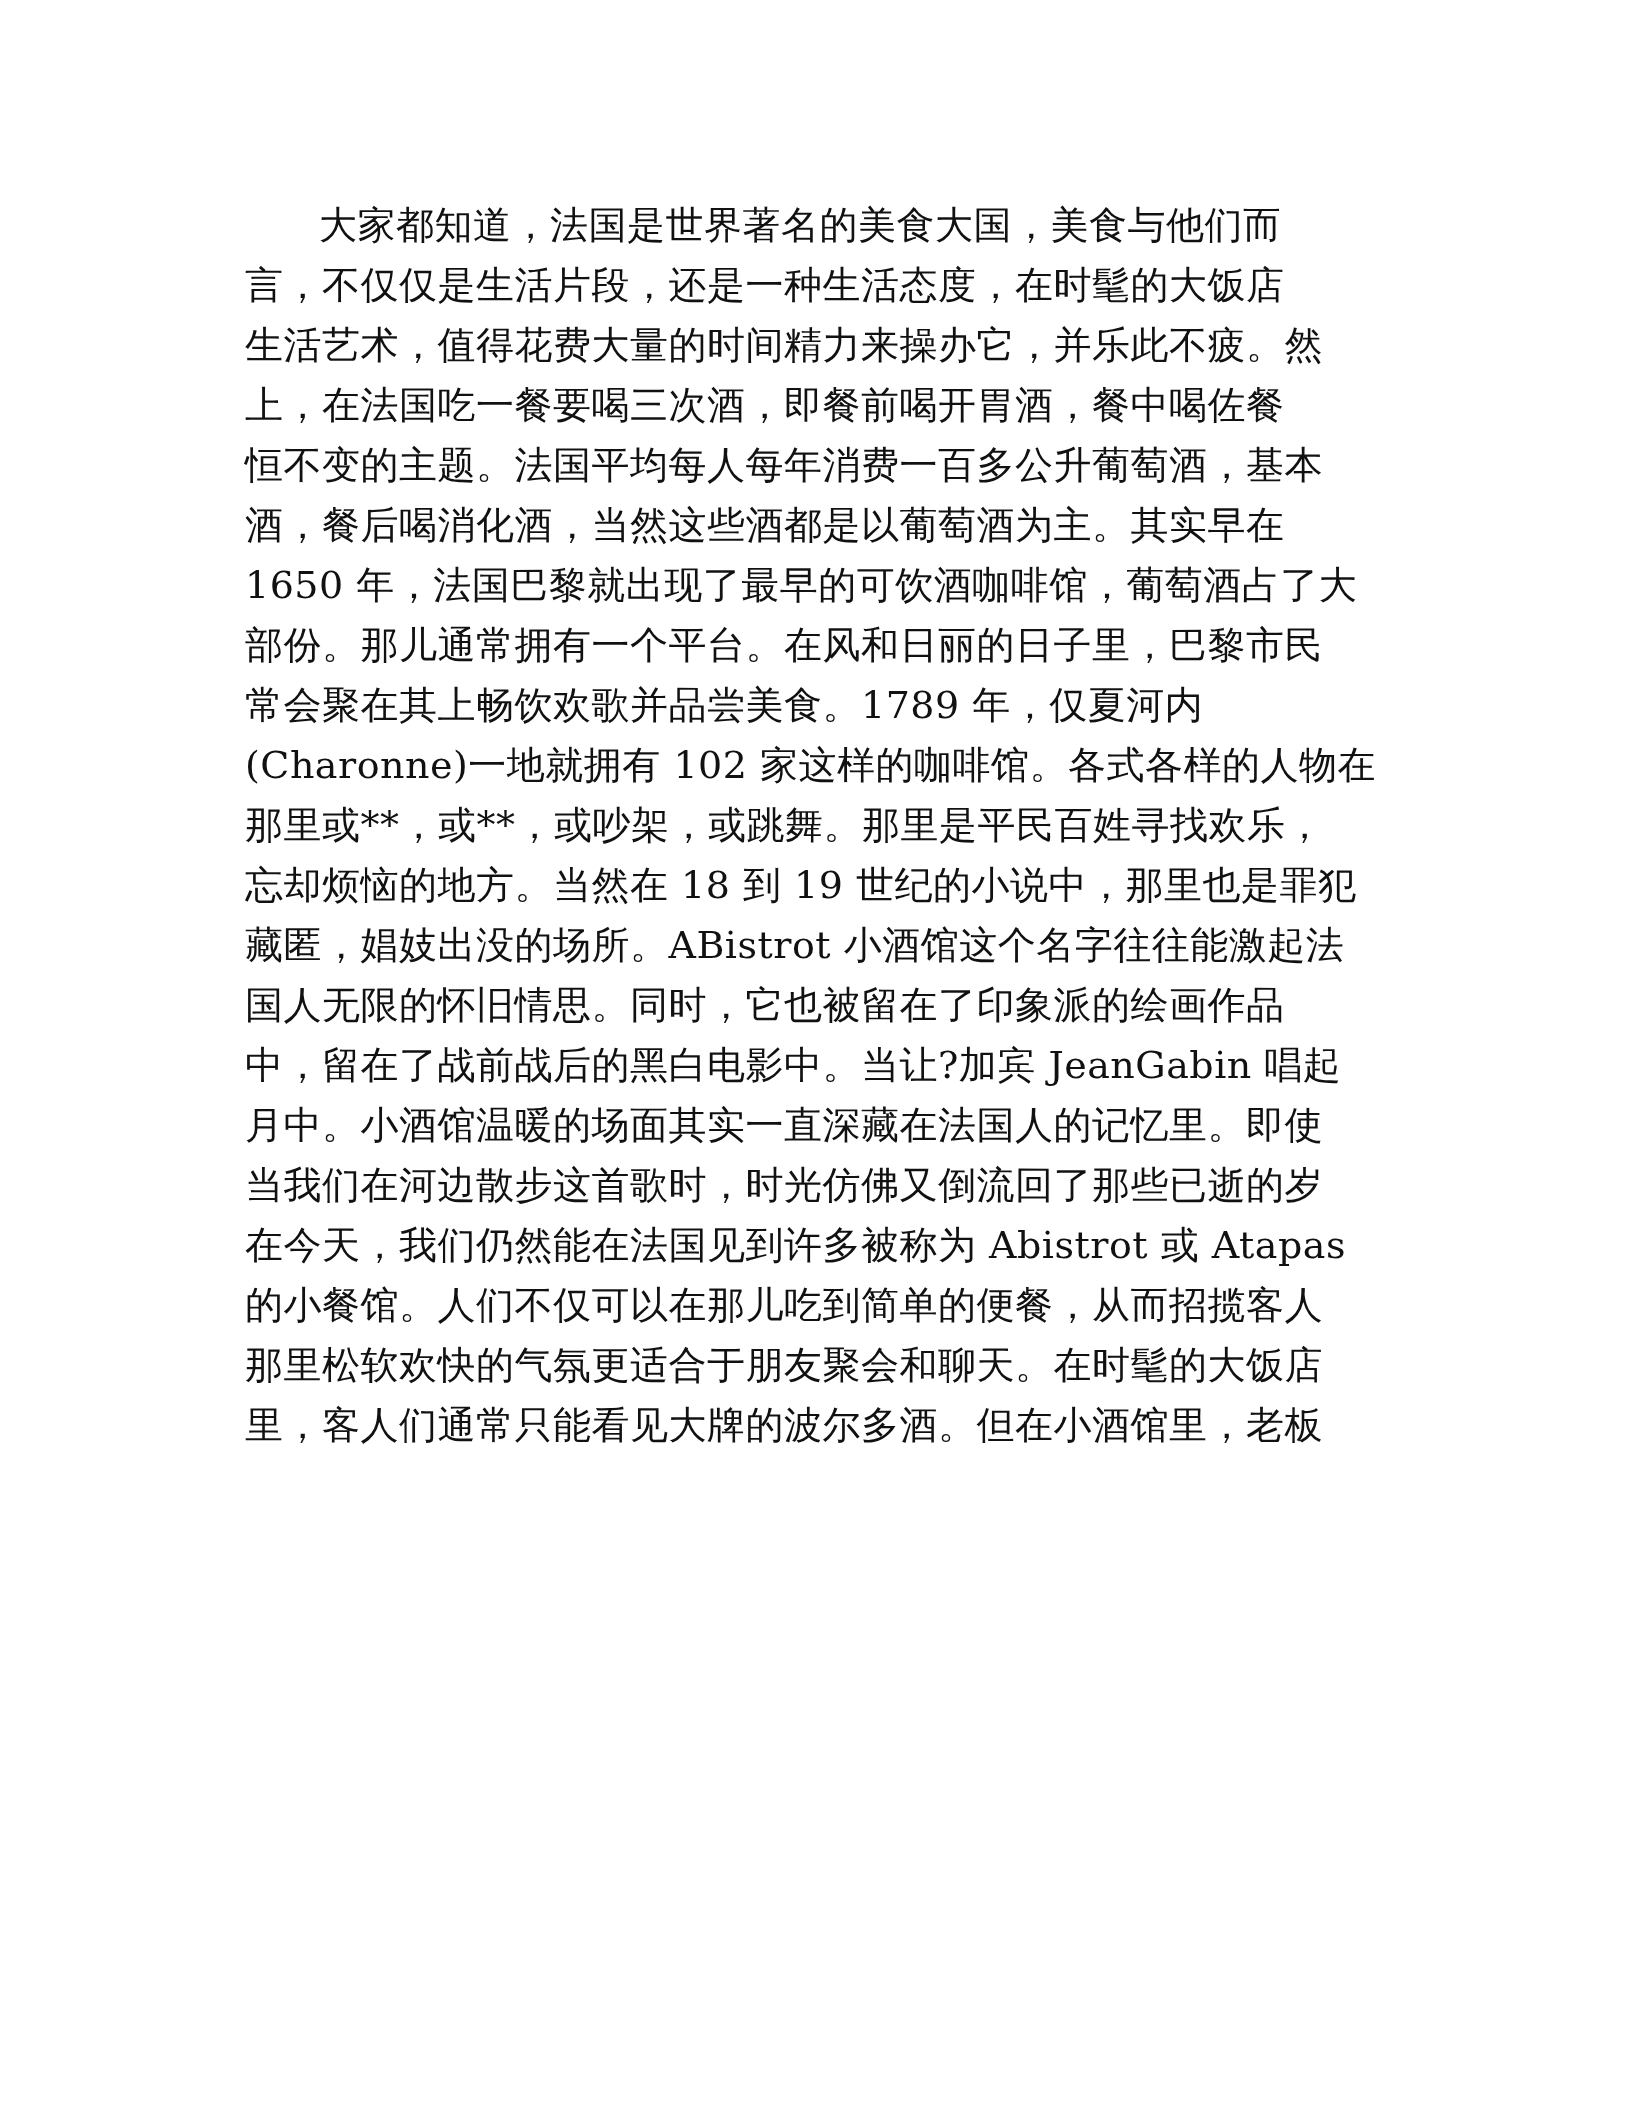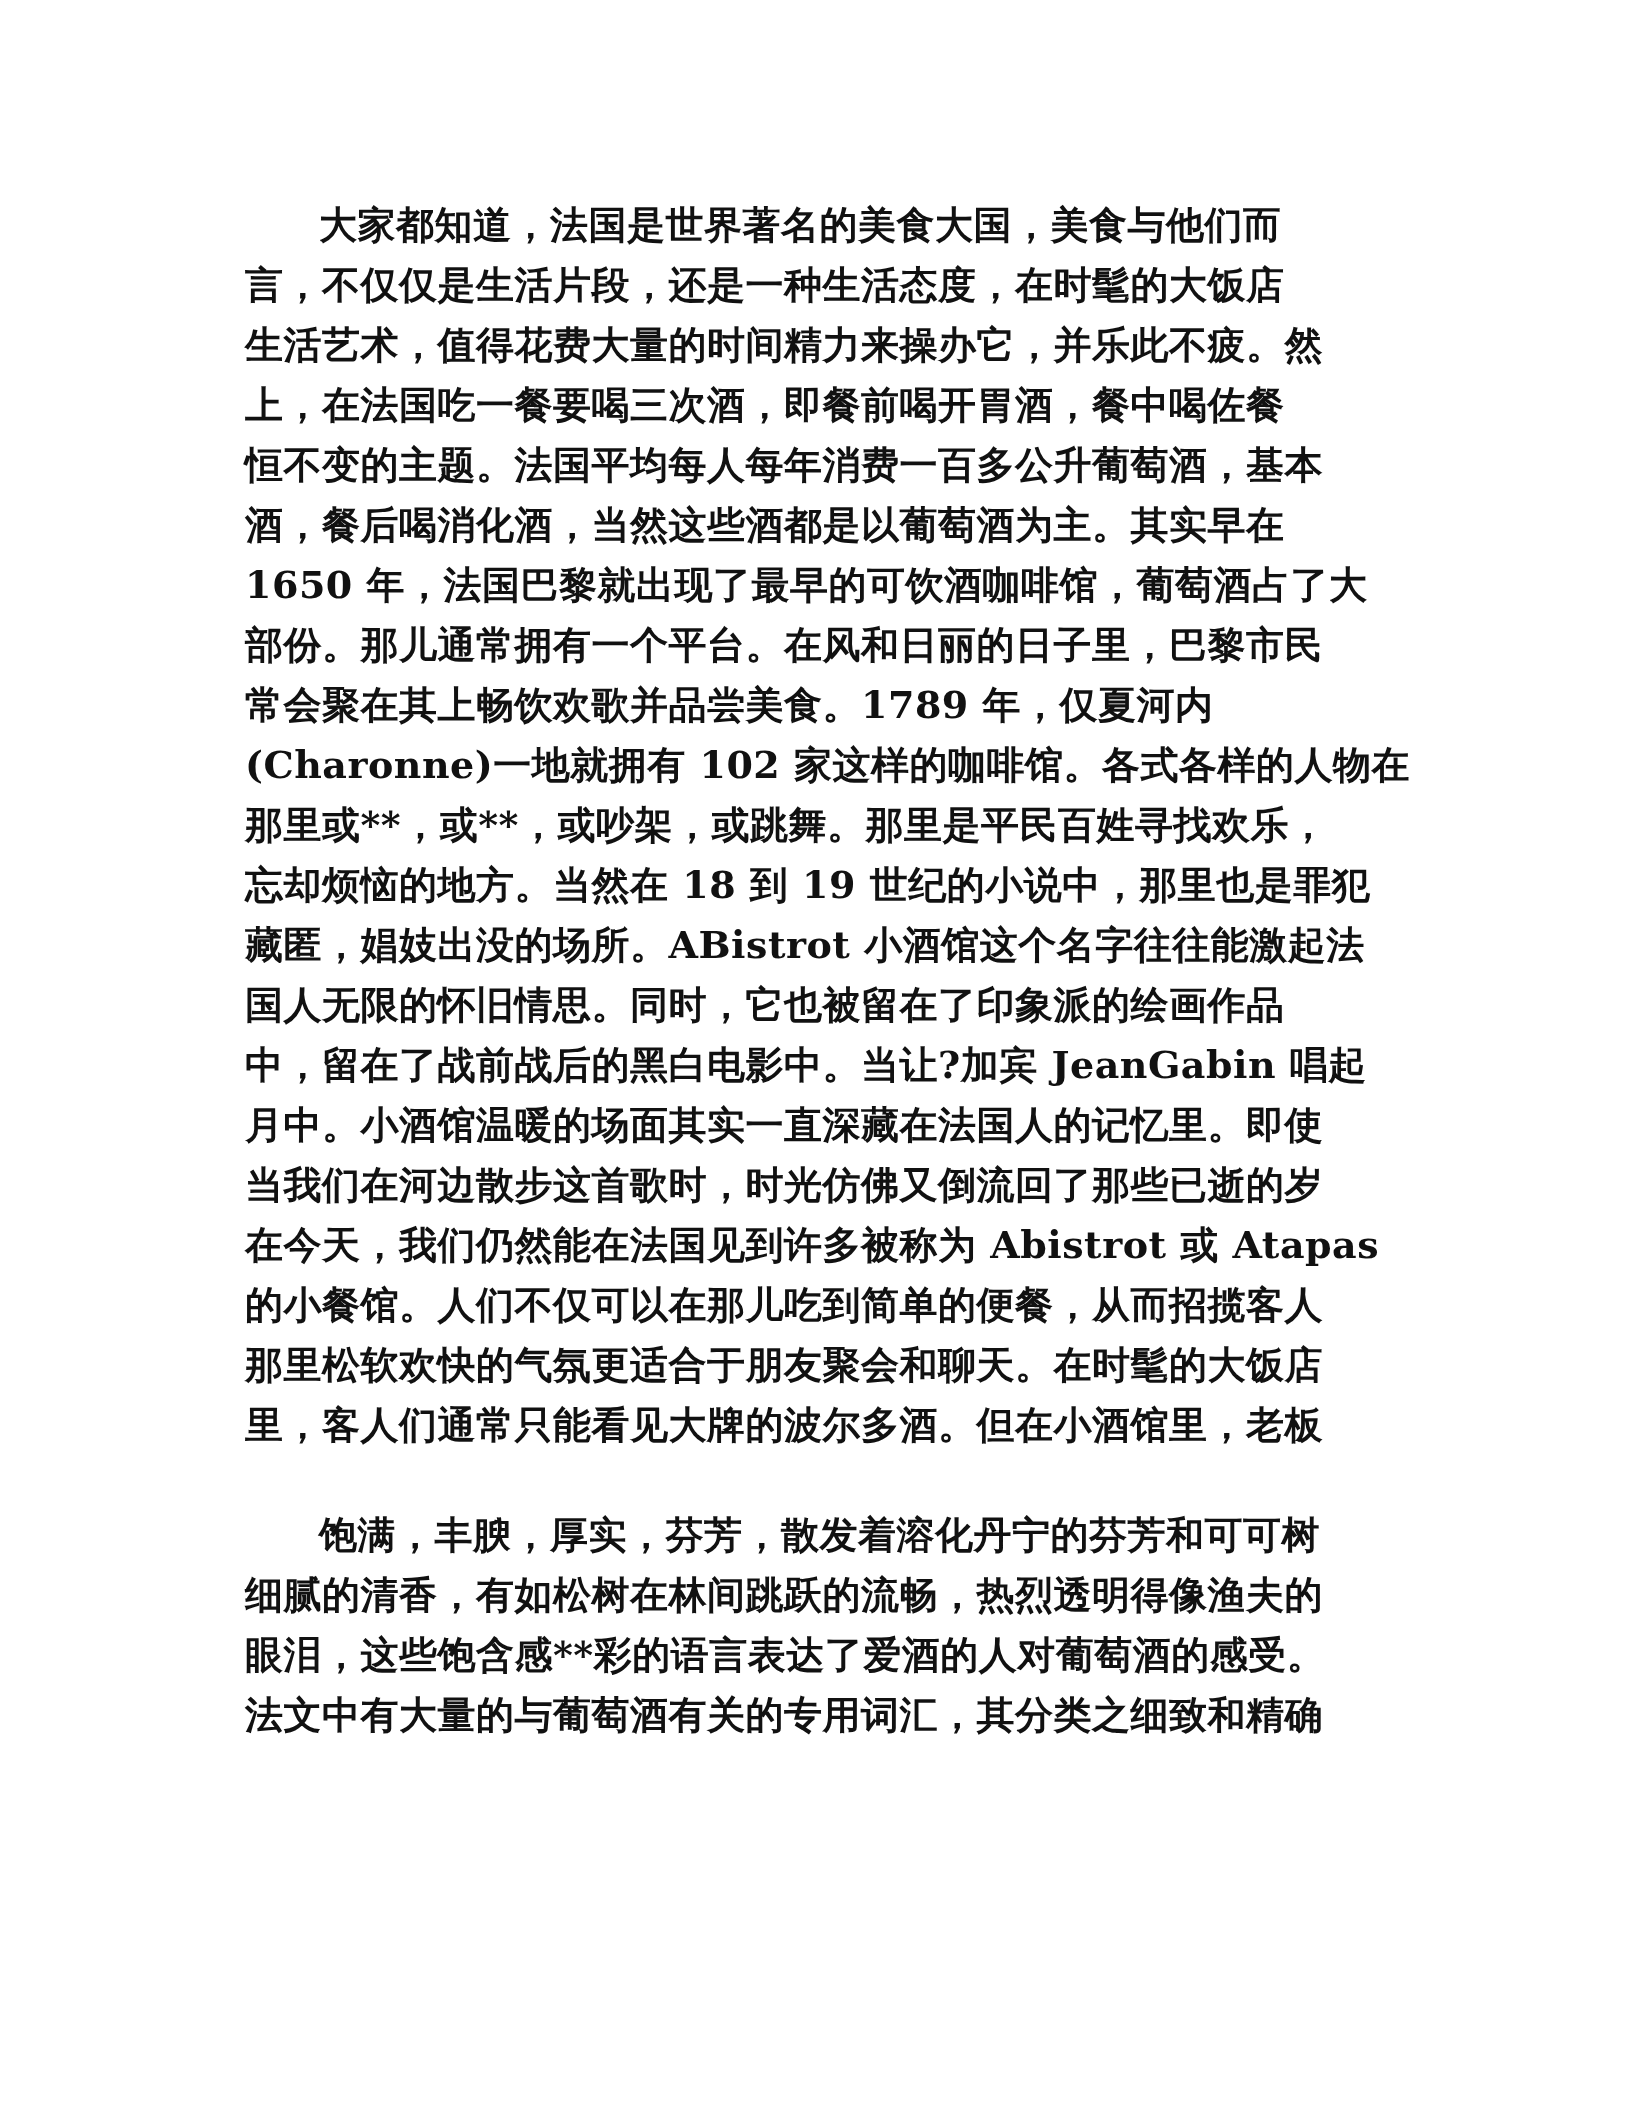--- a/index.html
+++ b/index.html
@@ -36,21 +36,20 @@
       padding: 0;
     }
     .paragraph + .paragraph {
       margin-top: 50px;
     }
     .line {
       display: block;
       white-space: nowrap;
       height: 60px;
       letter-spacing: 0.5px;
-      font-weight: bold;
     }
     .line.indent {
       padding-left: 74px;
     }
   </style>
 </head>
 <body>
 
 <div class="page">
   <div class="text-block">
@@ -72,21 +71,15 @@
       <span class="line">国人无限的怀旧情思。同时，它也被留在了印象派的绘画作品</span>
       <span class="line">中，留在了战前战后的黑白电影中。当让?加宾 JeanGabin 唱起</span>
       <span class="line">月中。小酒馆温暖的场面其实一直深藏在法国人的记忆里。即使</span>
       <span class="line">当我们在河边散步这首歌时，时光仿佛又倒流回了那些已逝的岁</span>
       <span class="line">在今天，我们仍然能在法国见到许多被称为 Abistrot 或 Atapas</span>
       <span class="line">的小餐馆。人们不仅可以在那儿吃到简单的便餐，从而招揽客人</span>
       <span class="line">那里松软欢快的气氛更适合于朋友聚会和聊天。在时髦的大饭店</span>
       <span class="line">里，客人们通常只能看见大牌的波尔多酒。但在小酒馆里，老板</span>
     </p>
 
-    <p class="paragraph">
-      <span class="line indent">饱满，丰腴，厚实，芬芳，散发着溶化丹宁的芬芳和可可树</span>
-      <span class="line">细腻的清香，有如松树在林间跳跃的流畅，热烈透明得像渔夫的</span>
-      <span class="line">眼泪，这些饱含感**彩的语言表达了爱酒的人对葡萄酒的感受。</span>
-      <span class="line">法文中有大量的与葡萄酒有关的专用词汇，其分类之细致和精确</span>
-    </p>
 
   </div>
 </div>
 
 </body></html>

